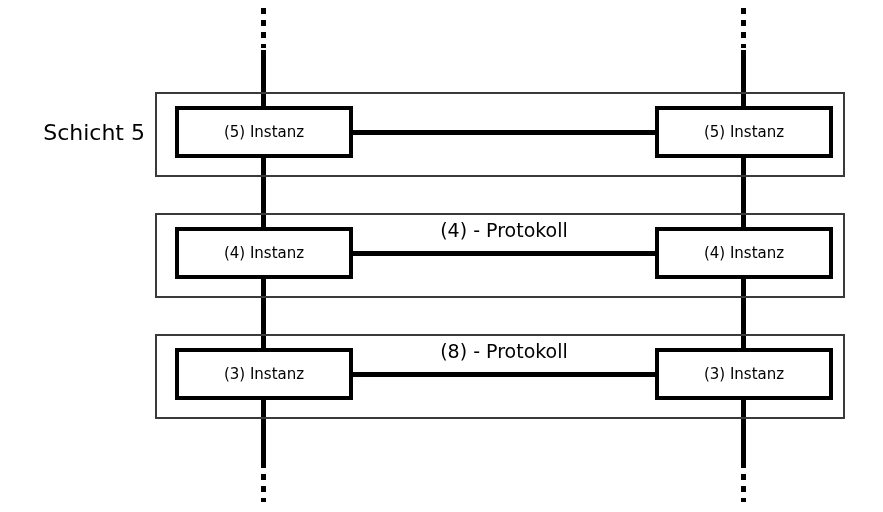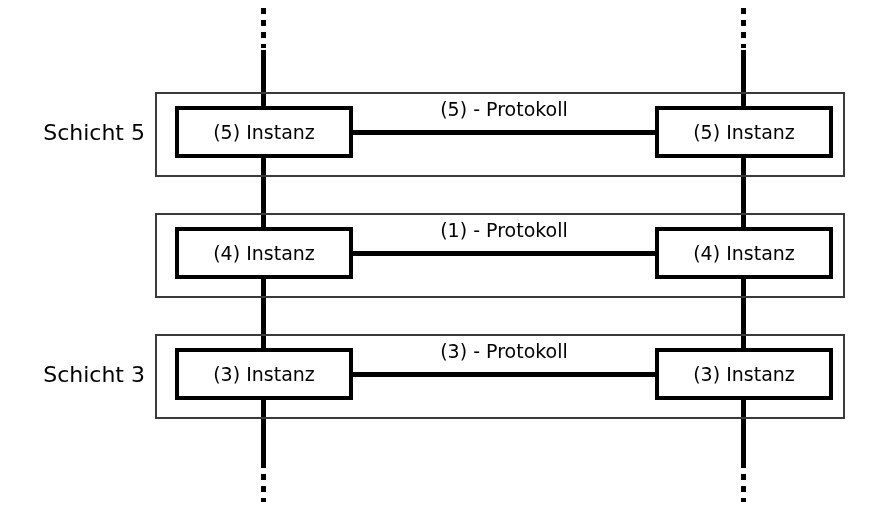--- a/index.html
+++ b/index.html
@@ -88,21 +88,21 @@
     position: absolute;
     top: 14px;
     width: 178px;
     height: 52px;
     box-sizing: border-box;
     border: 4px solid #000000;
     background: #ffffff;
     display: flex;
     align-items: center;
     justify-content: center;
-    font-size: 19px;
+    font-size: 15px;
     color: #000000;
     white-space: nowrap;
   }
   .instance.left-inst  { left: 175px; }
   .instance.right-inst { left: 655px; }
 </style>
 </head>
 <body>
 
 <div class="canvas">
@@ -113,35 +113,33 @@
   <div class="vline left"></div>
   <div class="vline right"></div>
 
   <div class="vdots bottom left"></div>
   <div class="vdots bottom right"></div>
 
   <div class="layer layer-0">
     <div class="layer-label">Schicht 5</div>
     <div class="layer-frame"></div>
     <div class="hline"></div>
-    <div class="protocol-label">(5) - Protokoll</div>
     <div class="instance left-inst">(5) Instanz</div>
     <div class="instance right-inst">(5) Instanz</div>
   </div>
 
   <div class="layer layer-1">
     <div class="layer-frame"></div>
     <div class="hline"></div>
-    <div class="protocol-label">(1) - Protokoll</div>
+    <div class="protocol-label">(4) - Protokoll</div>
     <div class="instance left-inst">(4) Instanz</div>
     <div class="instance right-inst">(4) Instanz</div>
   </div>
 
   <div class="layer layer-2">
-    <div class="layer-label">Schicht 3</div>
     <div class="layer-frame"></div>
     <div class="hline"></div>
-    <div class="protocol-label">(3) - Protokoll</div>
+    <div class="protocol-label">(8) - Protokoll</div>
     <div class="instance left-inst">(3) Instanz</div>
     <div class="instance right-inst">(3) Instanz</div>
   </div>
 
 </div>
 
 </body></html>

